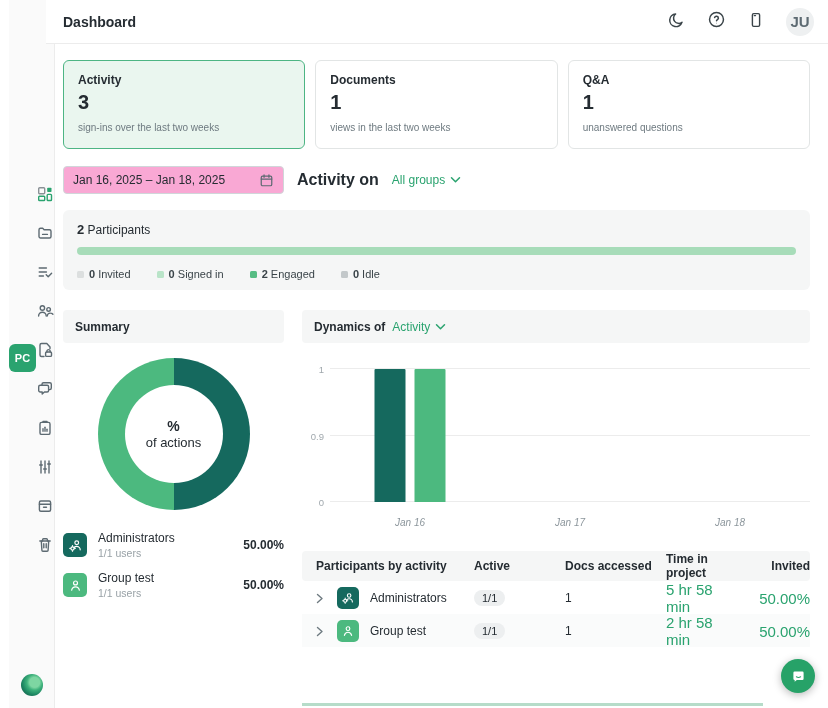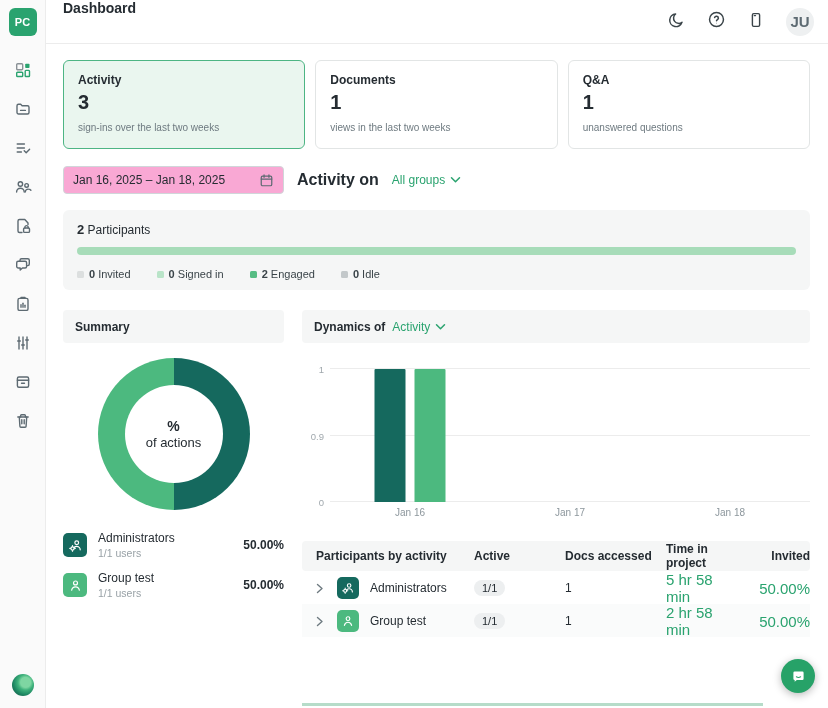--- a/index.html
+++ b/index.html
@@ -1,29 +1,29 @@
 <!DOCTYPE html>
 <html><head>
 <meta charset="utf-8">
 <style>
   * { box-sizing: border-box; margin: 0; padding: 0; }
   html,body { width:828px; height:708px; }
   body { font-family:"Liberation Sans","DejaVu Sans",sans-serif; background:#fff; }
   .app { position:relative; width:828px; height:708px; overflow:hidden; background:#fff; color:#252c32; }
 
   
-  .sidebar { position:absolute; left:0; top:0; bottom:0; width:46px; background:#fafafa; border-right:1px solid #ececec; display:flex; flex-direction:column; align-items:center; padding-top:8px; }
+  .sidebar { position:absolute; left:9px; top:0; bottom:0; width:46px; background:#fafafa; border-right:1px solid #ececec; display:flex; flex-direction:row; align-items:center; padding-top:8px; }
   .logo { width:28px; height:28px; border-radius:6px; background:#2aa36f; color:#fff; font-size:11px; font-weight:bold; display:flex; align-items:center; justify-content:center; cursor:pointer; }
   .nav { margin-top:27px; display:flex; flex-direction:column; gap:21px; }
   .nav-item { width:18px; height:18px; display:flex; align-items:center; justify-content:center; cursor:pointer; }
   .sphere { position:absolute; left:12px; bottom:12px; width:22px; height:22px; border-radius:50%;
     background: radial-gradient(circle at 62% 38%, #7ed6a2 0 26%, #3fb27c 40%, #1f8a64 62%, #14604b 85%, #0e4a3a 100%); }
 
   
-  .topbar { position:absolute; left:46px; right:0; top:0; height:44px; border-bottom:1px solid #ececec; display:flex; padding:0 14px 0 17px; background:#fff; }
+  .topbar { position:absolute; left:46px; right:0; top:0; height:44px; border-bottom:1px solid #ececec; display:flex; align-items:center; padding:0 14px 0 17px; background:#fff; }
   .page-title { font-size:14px; font-weight:bold; }
   .top-actions { margin-left:auto; display:flex; align-items:center; gap:20px; }
   .icon-btn { width:20px; height:20px; display:flex; align-items:center; justify-content:center; cursor:pointer; }
   .avatar { width:28px; height:28px; border-radius:50%; background:#eef0f1; color:#5d6a72; font-size:15px; font-weight:bold; display:flex; align-items:center; justify-content:center; cursor:pointer; }
 
   
   .content { position:absolute; left:46px; top:44px; right:0; bottom:0; padding:16px 18px 0 17px; }
 
   .cards { display:flex; gap:10px; }
   .card { flex:1; height:89px; border:1px solid #e2e5e5; border-radius:6px; padding:12px 14px; background:#fff; cursor:pointer; }
@@ -65,21 +65,21 @@
   .s-name .n { font-size:12px; }
   .s-name .u { font-size:10.5px; color:#98a1a6; margin-top:2px; }
   .s-pct { margin-left:auto; font-size:12px; font-weight:bold; }
 
   .chart-wrap { margin-top:26px; }
   .plot { position:relative; height:133px; margin-left:28px; }
   .gridline { position:absolute; left:0; right:0; height:1px; background:#ececec; }
   .ytick { position:absolute; left:-28px; width:22px; text-align:right; font-size:9.5px; color:#a0a8ad; transform:translateY(-50%); }
   .bar-group { position:absolute; bottom:0; height:100%; display:flex; align-items:flex-end; gap:9px; transform:translateX(-50%); }
   .bar { width:31px; border-radius:1px 1px 0 0; }
-  .xlabels { display:flex; margin:5px 0 0 28px; }
+  .xlabels { display:flex; margin:15px 0 0 28px;font-style:italic; }
   .xlabels span { flex:1; text-align:center; font-size:10px; color:#8c969c; }
 
   .table { margin-top:23px; }
   .t-row { display:grid; grid-template-columns:172px 91px 101px 1fr 70px; align-items:center; }
   .t-head { background:#f5f6f6; border-radius:4px; height:30px; font-size:12px; font-weight:bold; }
   .t-head .c1 { padding-left:14px; }
   .t-body-row { height:33px; font-size:12px; cursor:pointer; }
   .t-body-row.alt { background:#fafbfb; }
   .c5 { text-align:right; }
   .name-cell { display:flex; align-items:center; padding-left:14px; }

